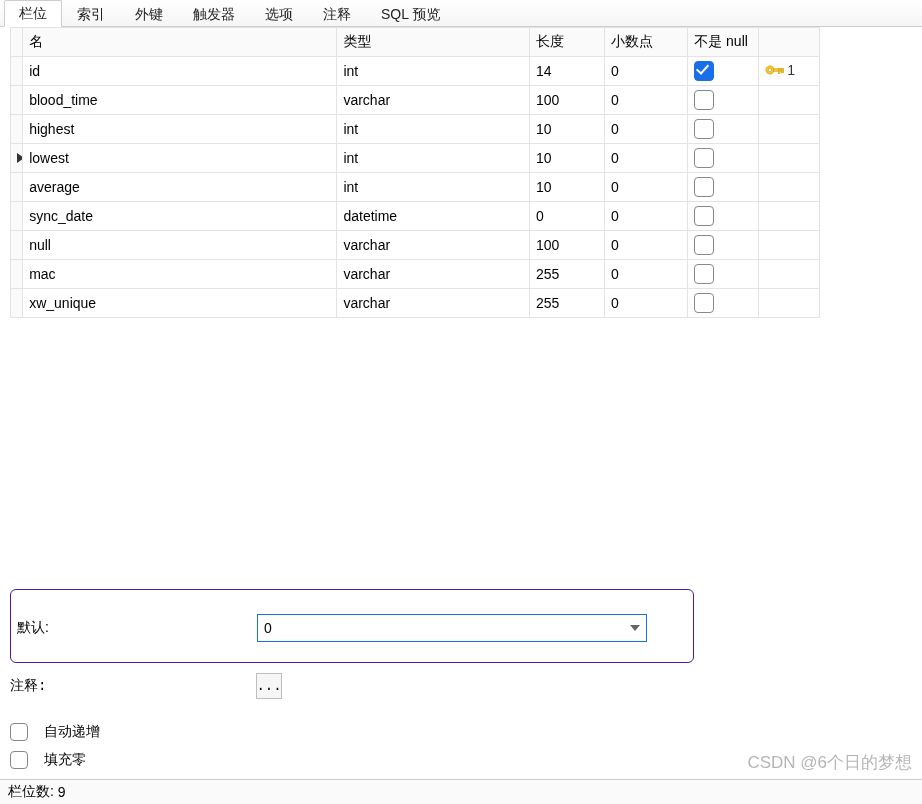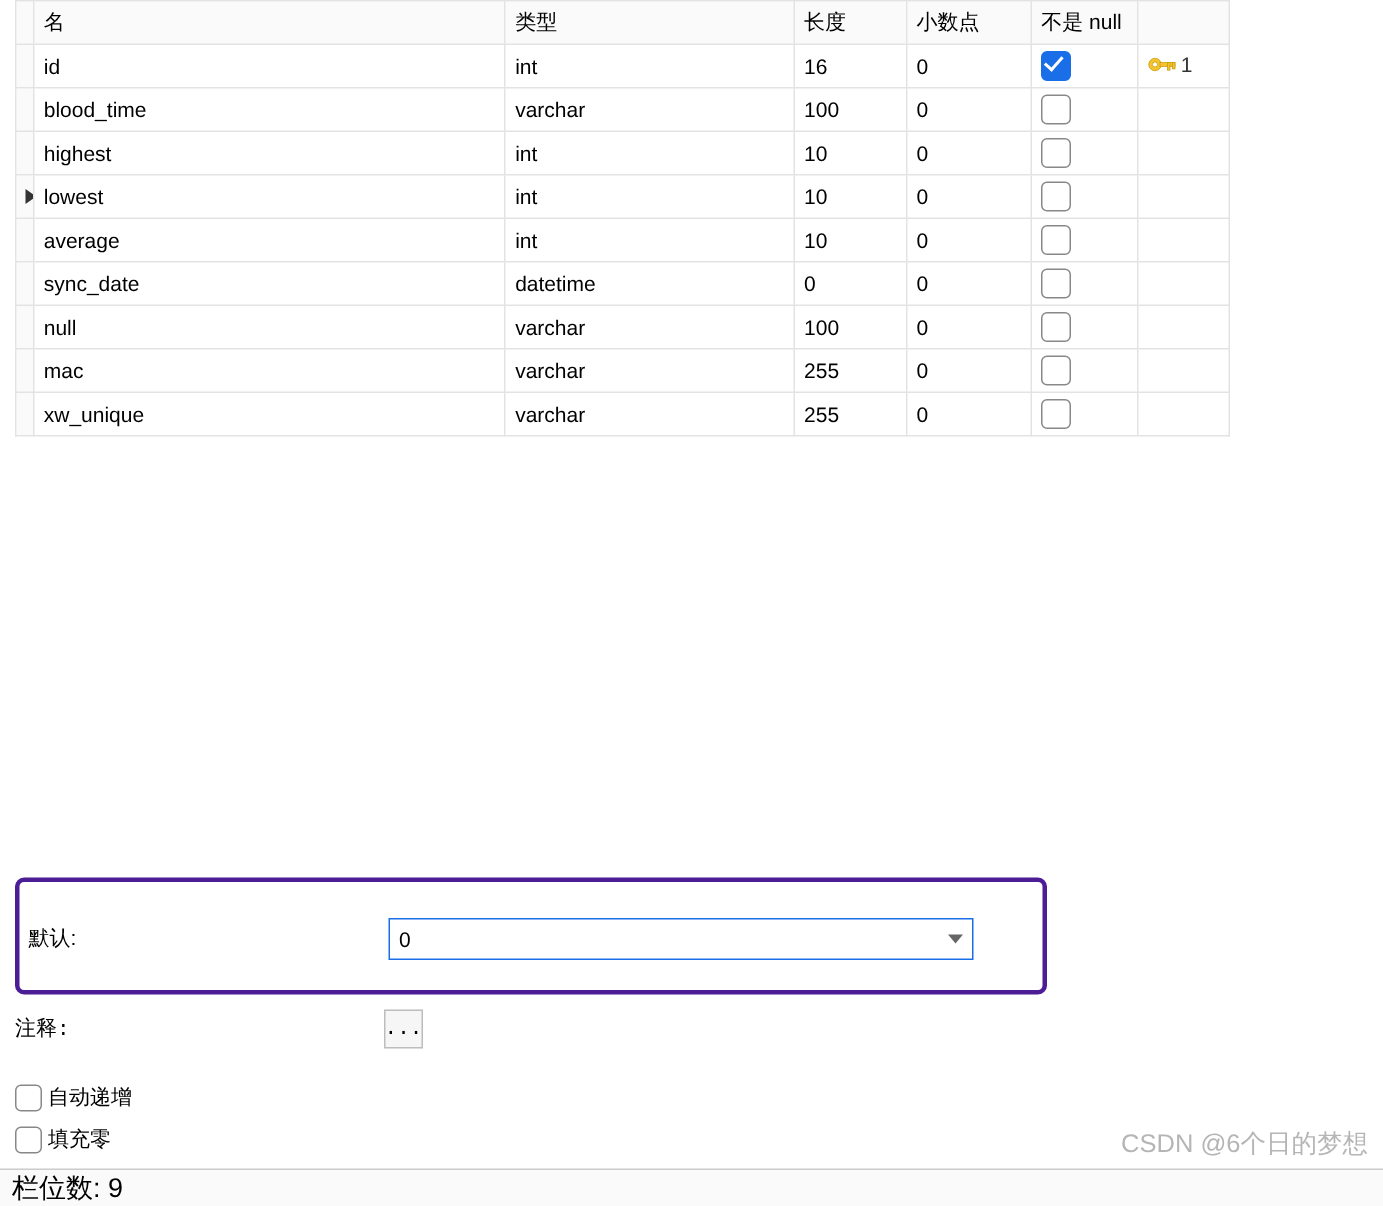--- a/index.html
+++ b/index.html
@@ -91,21 +91,21 @@
     border-width:0 2.5px 2.5px 0;
     transform:rotate(42deg);
   }
   td.center { text-align:center; }
   .key-icon {
     display:inline-flex; align-items:center; gap:2px;
     color:#333;
   }
   .spacer { flex:1 1 auto; }
   .highlight-box {
-    border:3px solid #4c1d95;
+    border:1px solid #4c1d95;
     border-radius:6px;
     margin:4px 10px 4px 10px;
     padding:18px 6px 14px 6px;
     width:670px;
   }
   .form-area { margin:0 10px;font-family:Liberation Mono, monospace; }
   .form-row {
     display:flex; align-items:center;
     margin:6px 0;
   }
@@ -140,50 +140,59 @@
     border:1px solid #bdbdbd;
     margin-left:6px;
     display:flex; align-items:center; justify-content:center;
     background:#f6f6f6;
     cursor:pointer;
   }
   .checks { margin:8px 0 0 10px; }
   .check-row {
     display:flex; align-items:center;
     margin:10px 0;
-    gap:4px;
+    gap:16px;
   }
   .small-chk {
     width:16px; height:16px;
     border:1.5px solid #888;
     border-radius:4px;
     display:inline-block;
   }
   .statusbar {
     border-top:1px solid #ccc;
     height:24px;
     display:flex; align-items:center;
     padding:0 8px;
-    font-size:18px;
+    font-size:14px;
     background:#fafafa;
     margin-top:auto;
   }
   .watermark {
     position:absolute;
     right:10px; bottom:30px;
     color:rgba(120,120,120,0.55);
     font-size:17px;
     pointer-events:none;
   }
 </style>
 </head>
 <body>
 
 <div class="root">
 
+  <div class="tabs">
+    <div class="tab active">栏位</div>
+    <div class="tab">索引</div>
+    <div class="tab">外键</div>
+    <div class="tab">触发器</div>
+    <div class="tab">选项</div>
+    <div class="tab">注释</div>
+    <div class="tab">SQL 预览</div>
+  </div>
 
   <div class="grid-wrap">
     <table class="grid">
       <colgroup>
         <col class="c-gutter">
           <col class="c-name">
           <col class="c-type">
         <col class="c-len">
           <col class="c-dec">
           <col class="c-null">
@@ -198,21 +207,21 @@
           <th>小数点</th>
           <th>不是 null</th>
           <th></th>
         </tr>
       </thead>
       <tbody id="grid-body">
           <tr>
             <td class="gutter"></td>
             <td>id</td>
             <td>int</td>
-            <td>16</td>
+            <td>14</td>
             <td>0</td>
             <td class="center"><span class="chk on"></span></td>
             <td class="center"><span class="key-icon">
                 <svg width="20" height="14" viewBox="0 0 24 14">
                   <g fill="#f4c430" stroke="#c79a00" stroke-width="0.6">
                     <circle cx="6" cy="7" r="5"></circle>
                     <circle cx="6" cy="7" r="2" fill="#fff"></circle>
                     <rect x="10" y="5.5" width="12" height="3"></rect>
                     <rect x="16" y="5.5" width="2" height="6"></rect>
                     <rect x="20" y="5.5" width="2" height="5"></rect>

